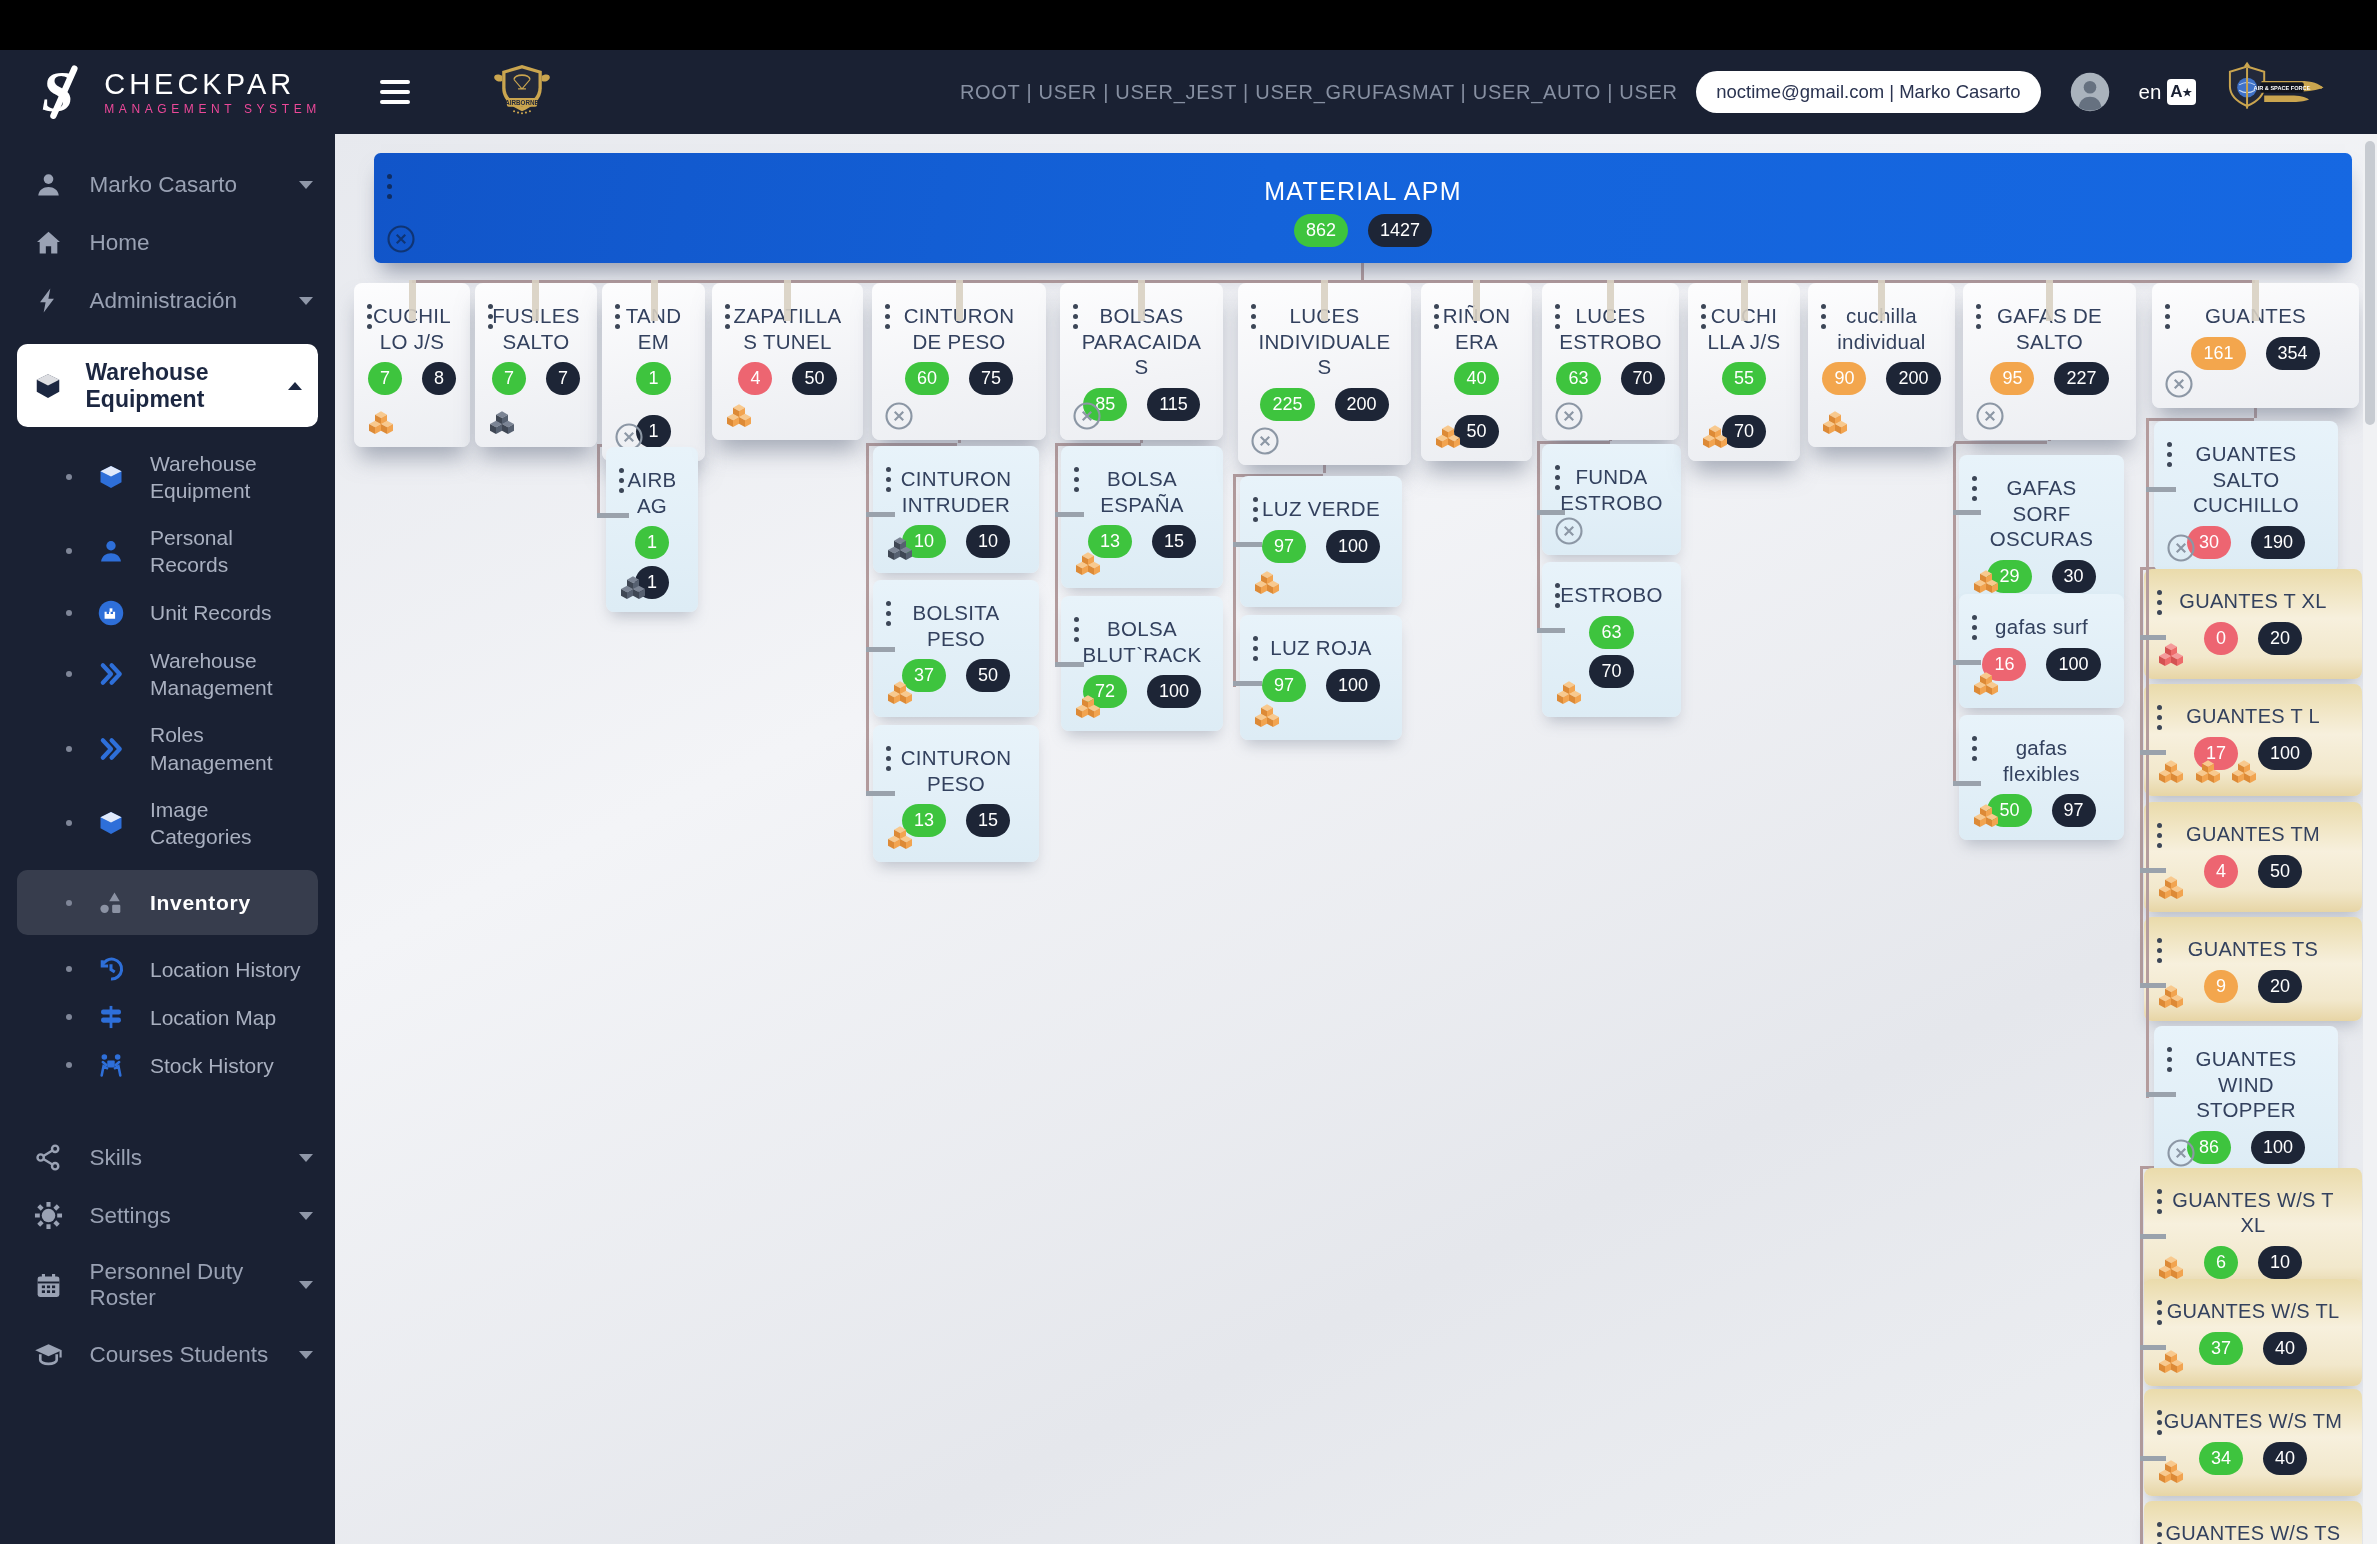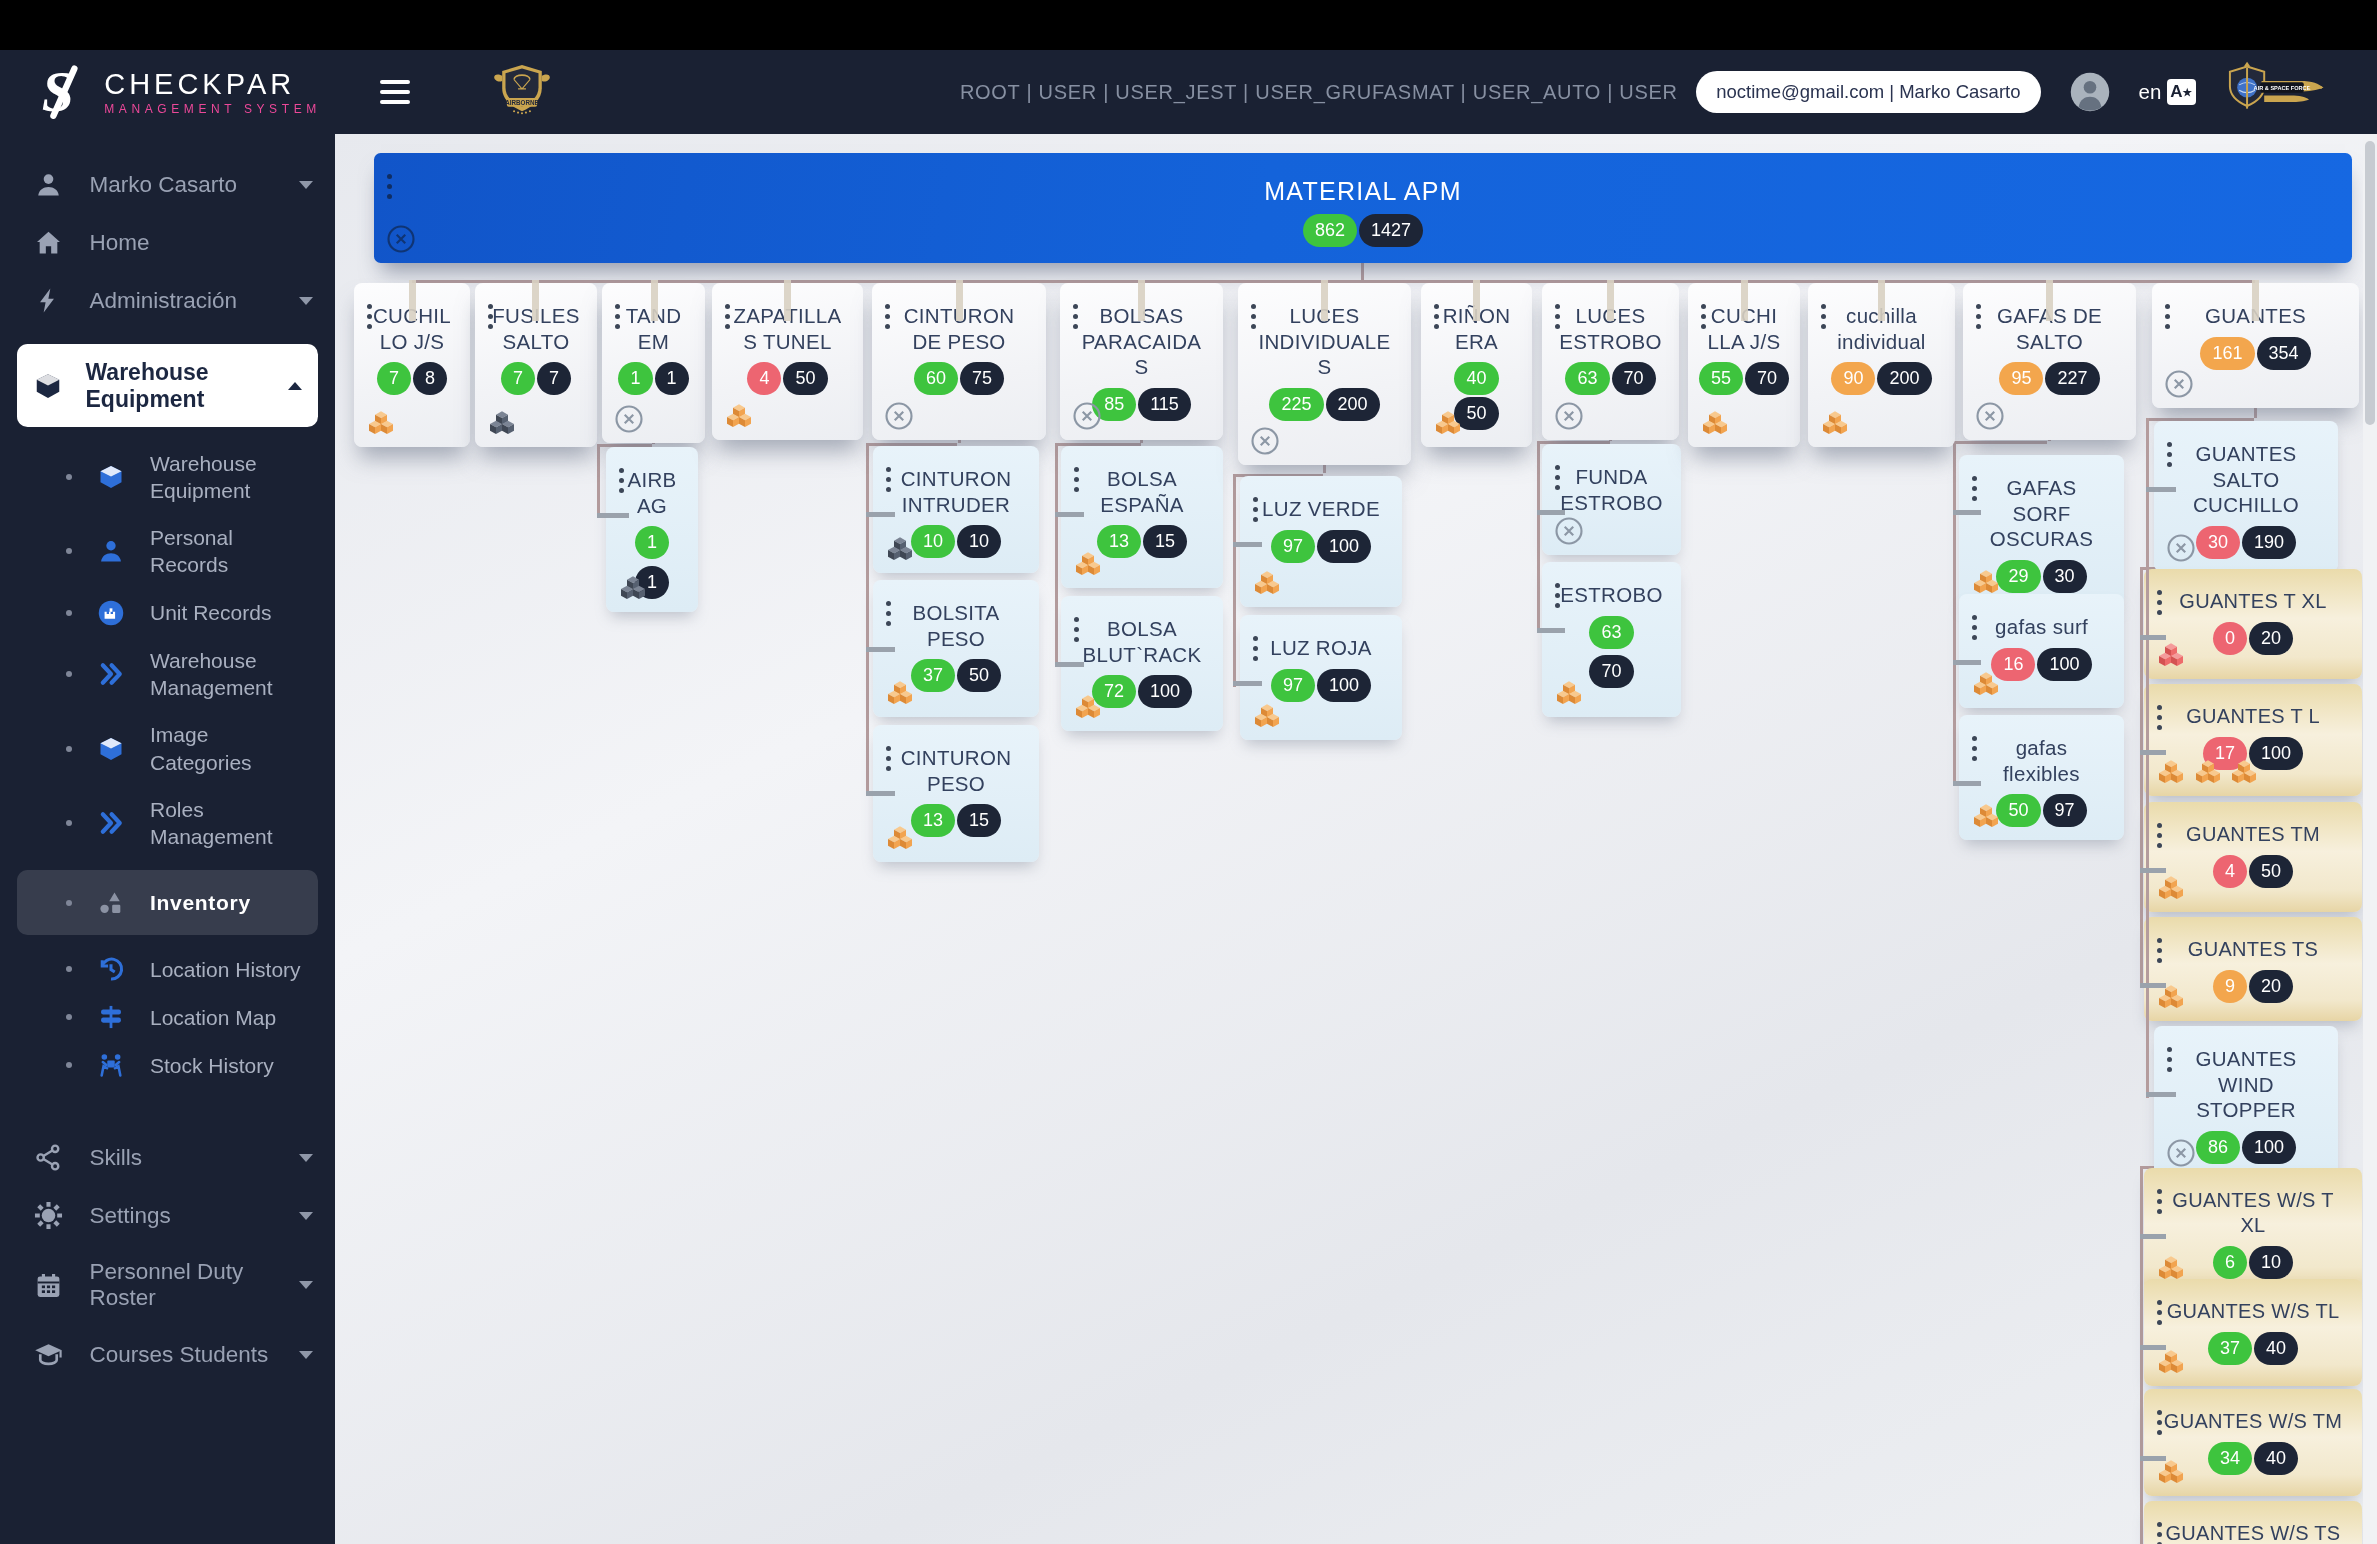--- a/index.html
+++ b/index.html
@@ -64,21 +64,21 @@
         box-shadow:0 16px 22.5px -5.3px rgba(105,115,135,.55);}
   .lvl2{background:linear-gradient(180deg,#e8f3fa 0%,#ddecf5 100%);
         box-shadow:0 9.2px 14.5px -5.3px rgba(105,115,135,.40);}
   .lvl3{background:linear-gradient(180deg,#eadbab 0%,#f7f0dd 45%,#f2e8cc 80%,#e7d5a5 100%);
         box-shadow:0 9.2px 14.5px -5.3px rgba(105,115,135,.40);}
   .card .title{font-size:20.5px;line-height:1.25;color:#33415e;letter-spacing:0.3px;
                overflow-wrap:anywhere;padding:0 6.6px;}
   .lvl3 .title{font-size:20px;}
   .kebab{position:absolute;left:13.2px;top:21px;width:6.6px;}
   .kebab i{display:block;width:5.3px;height:5.3px;border-radius:50%;background:#3c4657;margin-bottom:4.6px;}
-  .badges{display:flex;justify-content:center;align-items:center;gap:2px;margin-top:8px;flex-wrap:wrap;}
+  .badges{display:flex;justify-content:center;align-items:center;gap:20px;margin-top:8px;flex-wrap:wrap;}
   .badges.stack{flex-direction:column;gap:6.6px;}
   .badge{min-width:33px;height:33px;padding:0 12px;border-radius:17px;box-sizing:border-box;
          display:inline-flex;align-items:center;justify-content:center;
          color:#fff;font-size:18px;font-weight:500;}
   .b-green{background:#3ec43e;} .b-dark{background:#1d2536;}
   .b-red{background:#ed6571;}   .b-orange{background:#f3a64d;}
   .icrow{position:absolute;left:12px;bottom:9.2px;display:flex;gap:6.6px;align-items:center;}
   .xcirc{color:#8c97a5;width:30px;height:30px;}
   
   #root-bar{position:absolute;border-radius:6.6px;z-index:2;cursor:pointer;
@@ -215,31 +215,31 @@
       <div class="sub">
         <span class="dot"></span>
         <svg class="ic" viewBox="0 0 24 24" fill="currentColor">
           <path d="M5 4.5l7 7.5-7 7.5M12.5 4.5l7 7.5-7 7.5" fill="none" stroke="currentColor" stroke-width="3.6" stroke-linecap="round" stroke-linejoin="round"></path>
         </svg>
         <span class="lbl">Warehouse Management</span>
       </div>
       <div class="sub">
         <span class="dot"></span>
         <svg class="ic" viewBox="0 0 24 24" fill="currentColor">
+          <path d="M5 4.5l7 7.5-7 7.5M12.5 4.5l7 7.5-7 7.5" fill="none" stroke="currentColor" stroke-width="3.6" stroke-linecap="round" stroke-linejoin="round"></path>
+        </svg>
+        <span class="lbl">Roles Management</span>
+      </div>
+      <div class="sub">
+        <span class="dot"></span>
+        <svg class="ic" viewBox="0 0 24 24" fill="currentColor">
           <path d="M12 2.5l9 4.5v9.5l-9 5-9-5V7z"></path>
           <path d="M12 2.5l9 4.5-9 4.5L3 7z" fill="#fff" opacity=".85"></path>
         </svg>
         <span class="lbl">Image Categories</span>
-      </div>
-      <div class="sub">
-        <span class="dot"></span>
-        <svg class="ic" viewBox="0 0 24 24" fill="currentColor">
-          <path d="M5 4.5l7 7.5-7 7.5M12.5 4.5l7 7.5-7 7.5" fill="none" stroke="currentColor" stroke-width="3.6" stroke-linecap="round" stroke-linejoin="round"></path>
-        </svg>
-        <span class="lbl">Roles Management</span>
       </div>
       <div class="sub sel">
         <span class="dot"></span>
         <svg class="ic" viewBox="0 0 24 24" fill="currentColor">
           <path d="M15 3l4.5 7.5h-9z"></path>
           <circle cx="6.5" cy="17" r="3.6"></circle>
           <rect x="13" y="13.5" width="7" height="7" rx="1"></rect>
         </svg>
         <span class="lbl">Inventory</span>
       </div>

